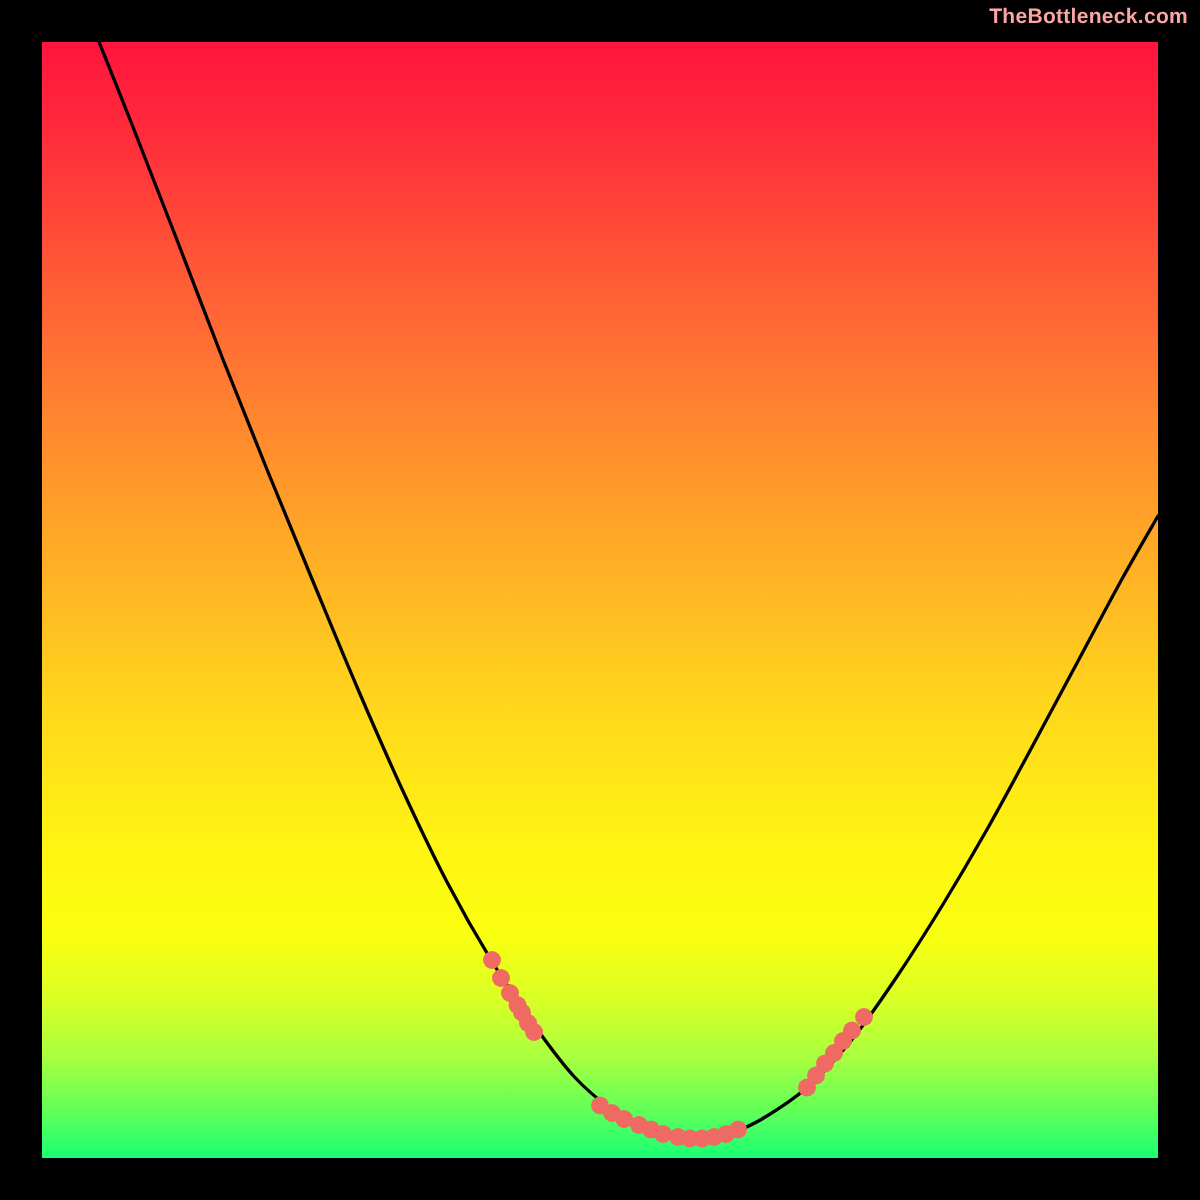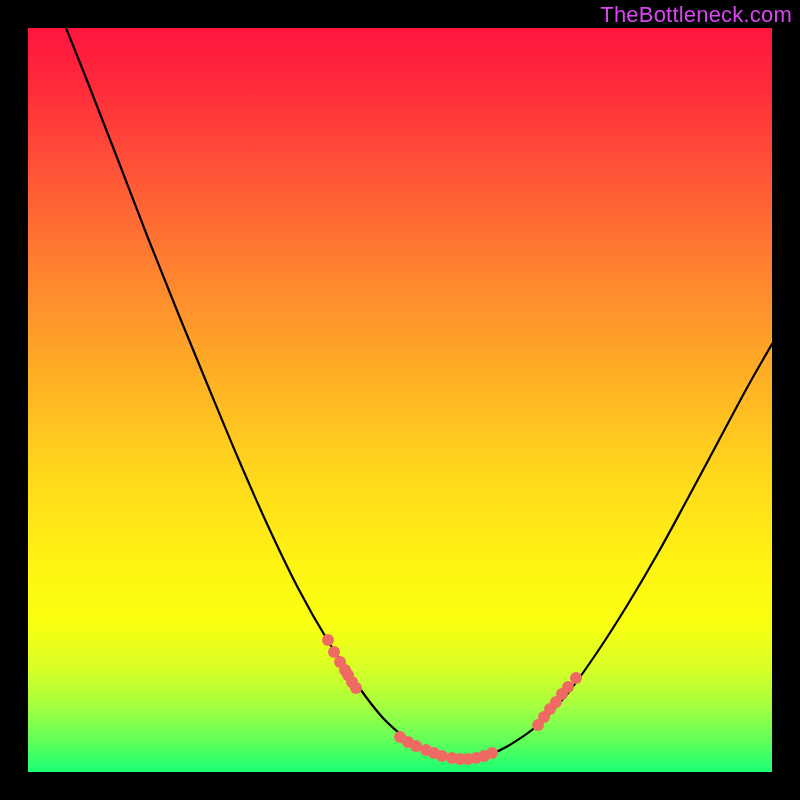--- a/index.html
+++ b/index.html
@@ -36,23 +36,23 @@
     position: absolute;
     left: 0;
     top: 0;
     width: 744px;
     height: 744px;
   }
   .watermark {
     position: absolute;
     top: 2px;
     right: 8px;
-    color: #d946ef;
-    font-size: 22px;
-    font-weight: 400;
+    color: #fca5a5;
+    font-size: 14px;
+    font-weight: 700;
     letter-spacing: 0.2px;
     user-select: none;
   }
 </style>
 </head>
 <body>
 
 <div class="frame">
   <svg class="plot-svg" viewBox="0 0 744 744" preserveAspectRatio="none">
     <path id="curve-path" fill="none" stroke="#000000" stroke-width="2.2" stroke-linejoin="round" stroke-linecap="round" d="M 30 -20 C 35 -7.5, 50 29.666666666666668, 60 55 C 70 80.33333333333333, 80 106.16666666666667, 90 132 C 100 157.83333333333334, 110 184.5, 120 210 C 130 235.5, 140 260.3333333333333, 150 285 C 160 309.6666666666667, 170 333.8333333333333, 180 358 C 190 382.1666666666667, 200 406.6666666666667, 210 430 C 220 453.3333333333333, 230 476.3333333333333, 240 498 C 250 519.6666666666666, 260 540.8333333333334, 270 560 C 280 579.1666666666666, 290 596.6666666666666, 300 613 C 310 629.3333333333334, 320.8333333333333 645.1666666666666, 330 658 C 339.1666666666667 670.8333333333334, 346.6666666666667 681, 355 690 C 363.3333333333333 699, 372.5 706.3333333333334, 380 712 C 387.5 717.6666666666666, 393.3333333333333 721, 400 724 C 406.6666666666667 727, 413.3333333333333 728.8333333333334, 420 730 C 426.6666666666667 731.1666666666666, 433.3333333333333 731.5, 440 731 C 446.6666666666667 730.5, 453.3333333333333 729.1666666666666, 460 727 C 466.6666666666667 724.8333333333334, 471.6666666666667 723, 480 718 C 488.3333333333333 713, 500 705.8333333333334, 510 697 C 520 688.1666666666666, 530 677.3333333333334, 540 665 C 550 652.6666666666666, 560 637.8333333333334, 570 623 C 580 608.1666666666666, 590 592.3333333333334, 600 576 C 610 559.6666666666666, 620 542.6666666666666, 630 525 C 640 507.3333333333333, 650 488.5, 660 470 C 670 451.5, 680 432.6666666666667, 690 414 C 700 395.3333333333333, 711 374.3333333333333, 720 358 C 729 341.6666666666667, 740 323, 744 316"></path>

